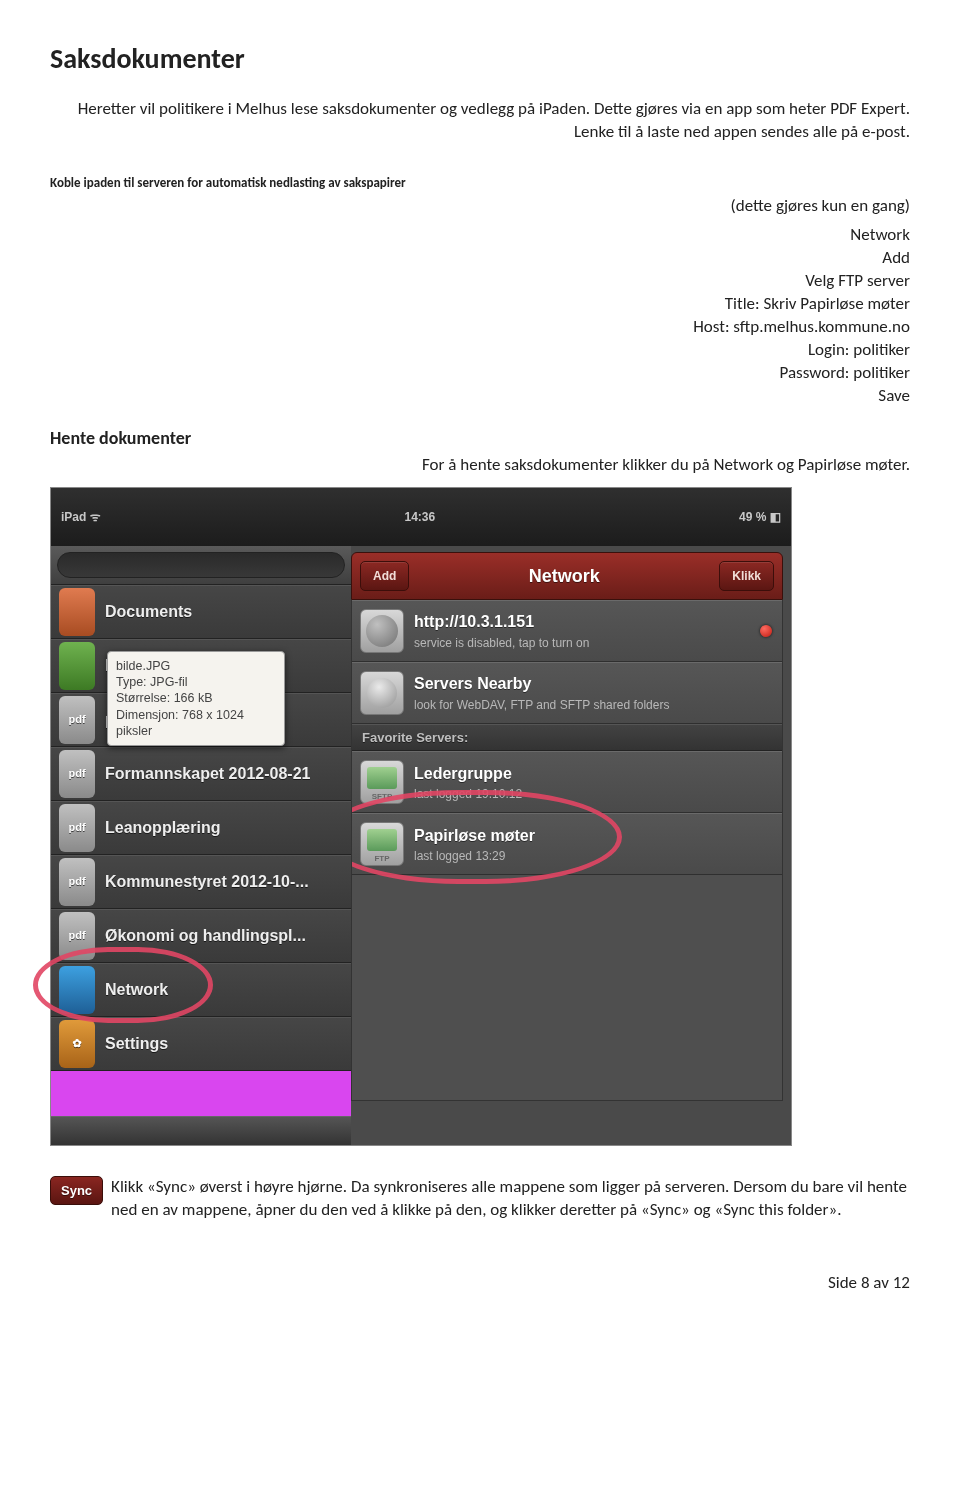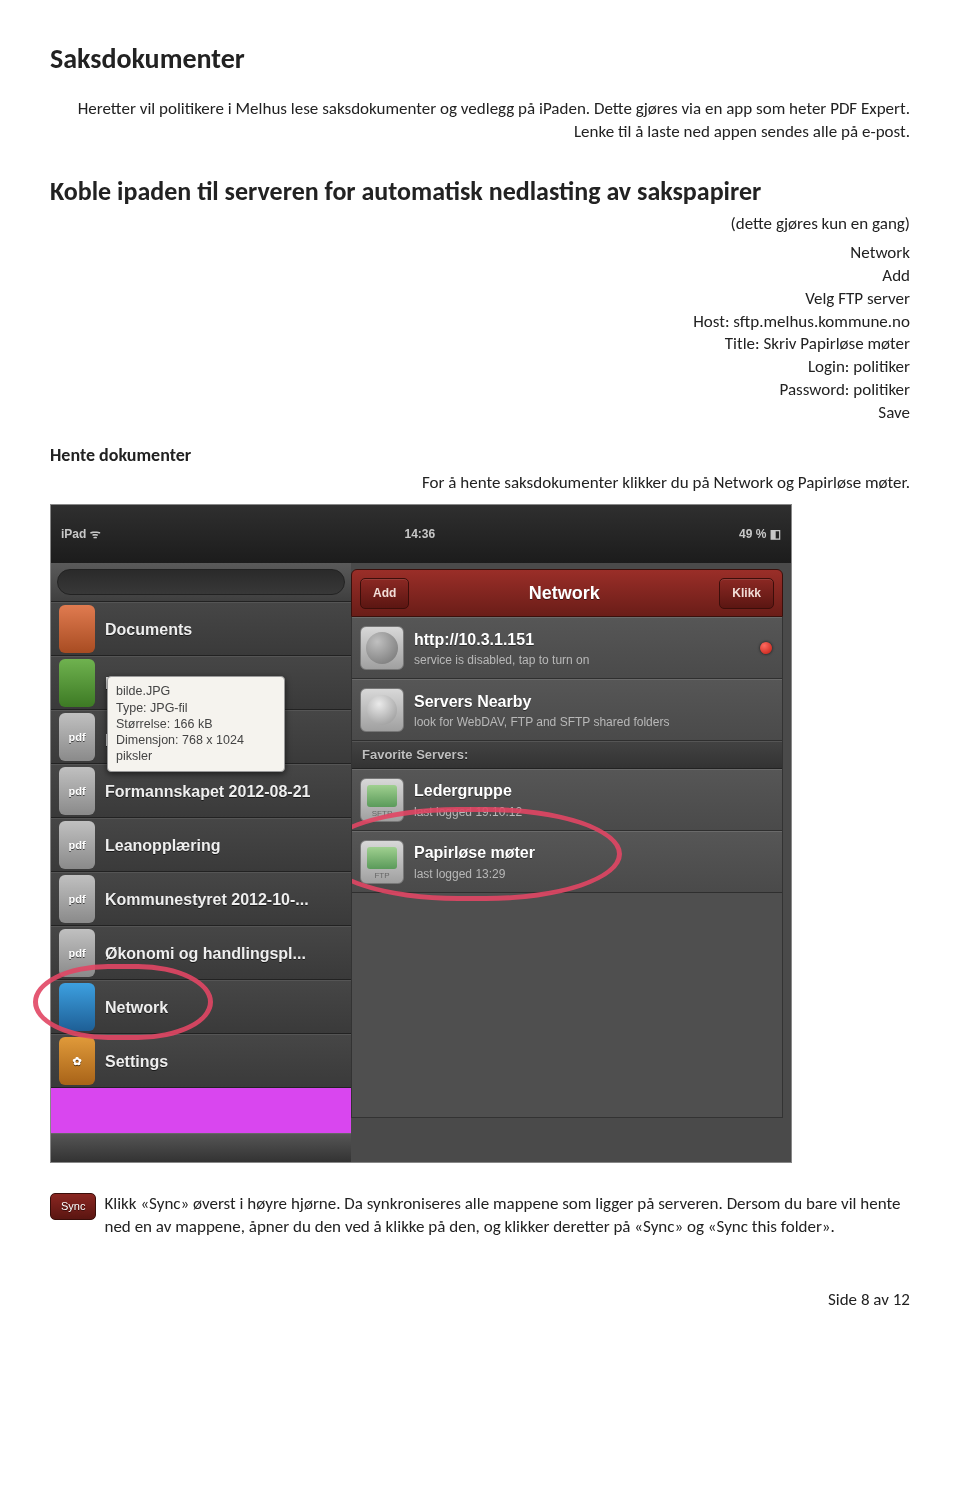--- a/index.html
+++ b/index.html
@@ -10,21 +10,21 @@
     color: #222;
     width: 860px;
     line-height: 1.35;
   }
   h1 {
     font-size: 28px;
     font-weight: bold;
     margin: 0 0 20px 0;
   }
   h2 {
-    font-size: 26px;
+    font-size: 13px;
     font-weight: bold;
     margin: 30px 0 4px 0;
   }
   h3 {
     font-size: 18px;
     font-weight: bold;
     margin: 18px 0 4px 0;
   }
   p { margin: 0 0 6px 0; text-align: right; }
   .setup-list p { margin: 0; }
@@ -156,21 +156,21 @@
     height: 44px;
     background: linear-gradient(to bottom,#d8d8d8,#a0a0a0);
     border-radius: 6px;
     border: 1px solid #777;
     margin-right: 10px;
     display: flex;
     align-items: flex-end;
     justify-content: center;
     font-size: 8px;
     color:#666;
-    font-weight:normal;
+    font-weight:bold;
     padding-bottom:1px;
     box-sizing:border-box;
     position:relative;
   }
   .srv-icon.ftp::before, .srv-icon.sftp::before {
     content:"";
     position:absolute;
     top:6px;left:6px;right:6px;bottom:14px;
     background:linear-gradient(to bottom,#a0d090,#5a9a5a);
     border-radius:3px;
@@ -200,21 +200,21 @@
     text-shadow:0 1px 0 rgba(0,0,0,.5);
   }
   .red-dot {
     width:12px;height:12px;border-radius:50%;
     background:radial-gradient(circle at 35% 30%,#ff6a60,#c01a10);
     position:absolute;right:10px;top:24px;
     box-shadow:0 0 3px rgba(0,0,0,.8);
   }
   .tooltip {
     position:absolute;
-    left:56px; top:20px;
+    left:56px; top:12px;
     width:160px;
     background:#f5f3ee;
     border:1px solid #999;
     border-radius:4px;
     box-shadow:0 2px 6px rgba(0,0,0,.6);
     padding:6px 8px;
     font-size:12.5px;
     color:#444;
     z-index:10;
     line-height:1.3;
@@ -235,22 +235,22 @@
   }
   .tool-ft{
     background: linear-gradient(to bottom,#555,#333);
     border-top:1px solid #666;
     height:28px;
   }
   .sync-btn {
     display:inline-block;
     background: linear-gradient(to bottom,#8a2621,#5a1511);
     color:#fff;
-    font-weight:normal;
-    font-size:11px;
+    font-weight:bold;
+    font-size:13px;
     padding:5px 10px;
     border-radius:5px;
     border:1px solid #3a0e0a;
     vertical-align:top;
     margin-right:8px;
     font-family:"Helvetica Neue",Arial,sans-serif;
     text-shadow:0 1px 0 rgba(0,0,0,.5);
   }
   .footer-row { display:flex; align-items:flex-start; }
   .page-num { margin-top:50px; }
@@ -266,22 +266,22 @@
 
 <p>Heretter vil politikere i Melhus lese saksdokumenter og vedlegg på iPaden. Dette gjøres via en app som heter PDF Expert. Lenke til å laste ned appen sendes alle på e-post.</p>
 
 <h2>Koble ipaden til serveren for automatisk nedlasting av sakspapirer</h2>
 <p>(dette gjøres kun en gang)</p>
 
 <div class="setup-list">
   <p>Network</p>
   <p>Add</p>
   <p>Velg FTP server</p>
+  <p>Title: Skriv Papirløse møter</p>
   <p>Host: sftp.melhus.kommune.no</p>
-  <p>Title: Skriv Papirløse møter</p>
   <p>Login: politiker</p>
   <p>Password: politiker</p>
   <p>Save</p>
 </div>
 
 <h3>Hente dokumenter</h3>
 <p>For å hente saksdokumenter klikker du på Network og Papirløse møter.</p>
 
 <div class="screenshot">
   <div class="statusbar">

